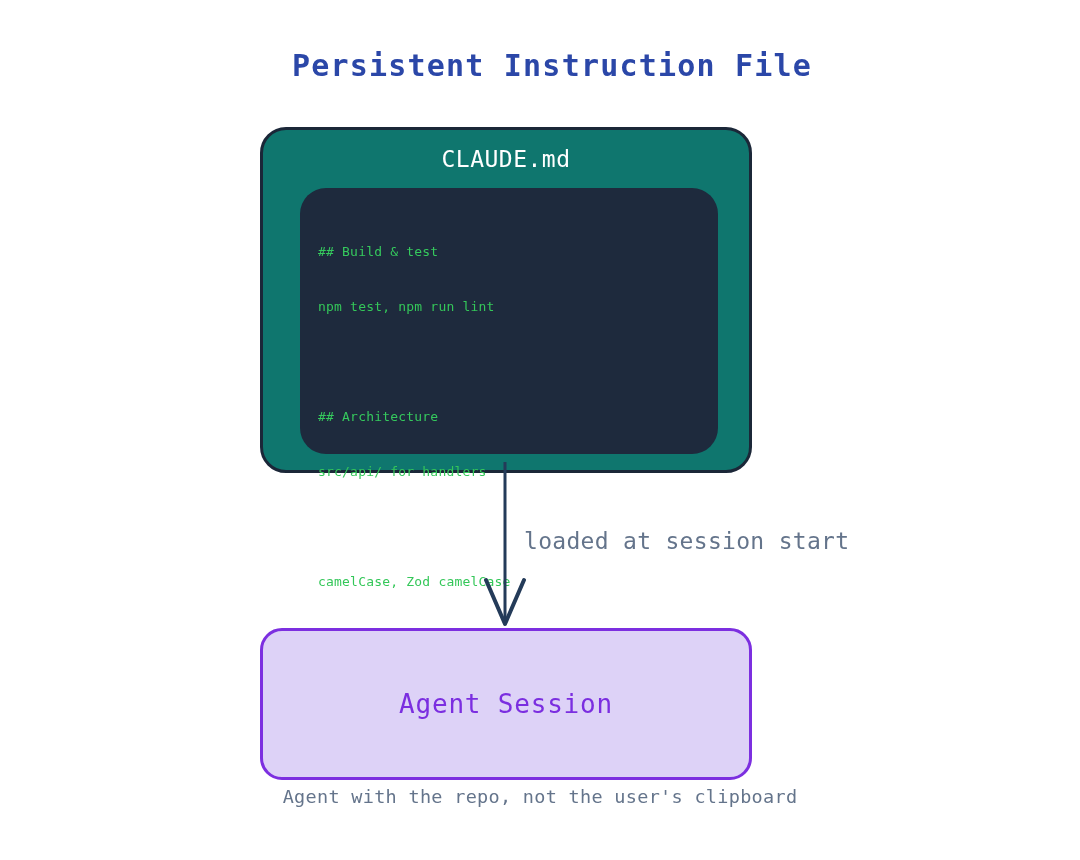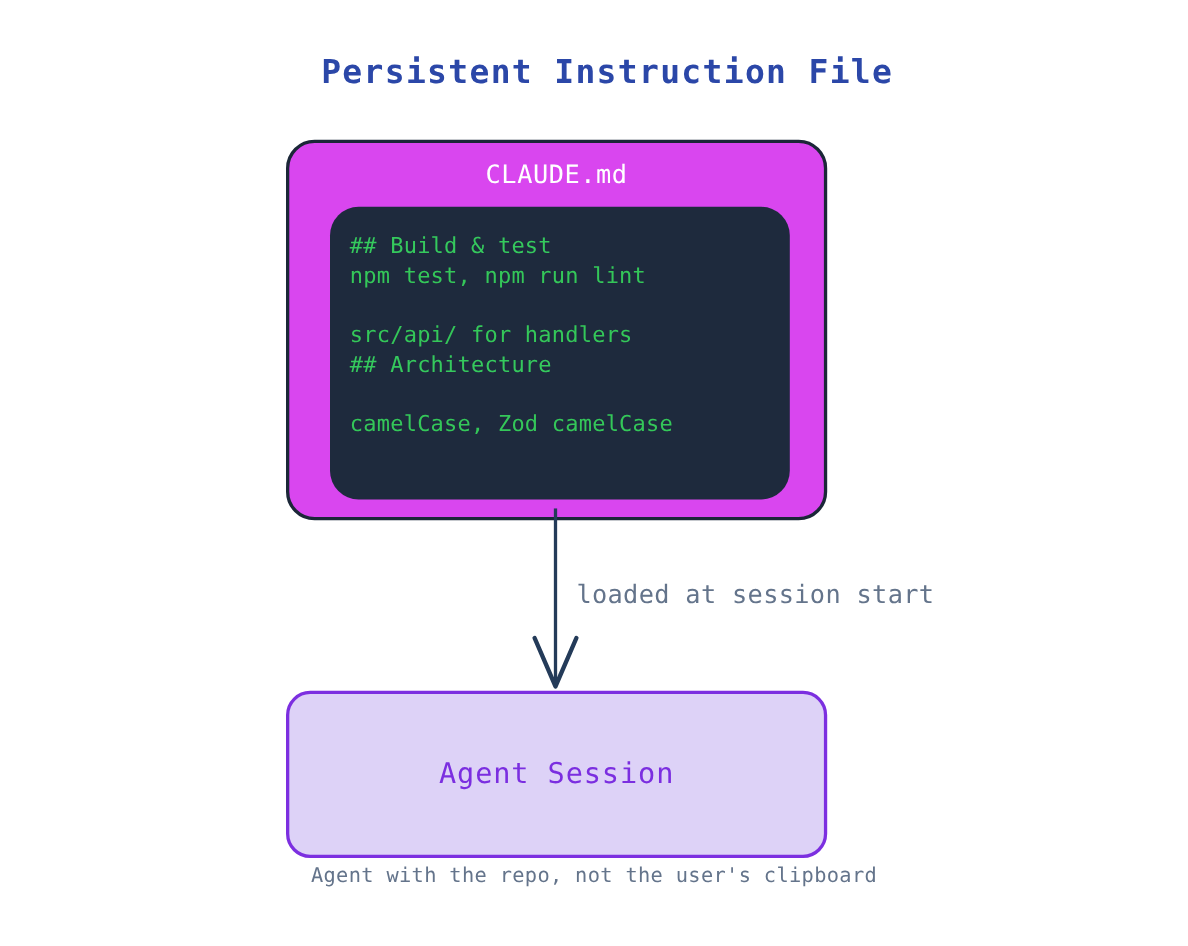--- a/index.html
+++ b/index.html
@@ -37,21 +37,21 @@
   }
 
   
   .file-card {
     position: absolute;
     left: 260px;
     top: 127px;
     width: 492px;
     height: 346px;
     box-sizing: border-box;
-    background: #d946ef;
+    background: #0f766e;
     border: 3px solid #1b2738;
     border-radius: 26px;
   }
   .file-card-title {
     position: absolute;
     top: 16px;
     left: 0;
     width: 100%;
     text-align: center;
     font-size: 23px;
@@ -65,25 +65,26 @@
     left: 37px;
     top: 58px;
     width: 418px;
     height: 266px;
     box-sizing: border-box;
     background: #1e2a3d;
     border-radius: 26px;
     padding: 22px 24px 0 18px;
   }
   .code-line {
-    font-size: 20px;
+    font-size: 13px;
     line-height: 27px;
     color: #34c759;
     white-space: pre;
     letter-spacing: 0.2px;
+    margin-top: 28px;
   }
   .code-line.heading {
     color: #35c95d;
   }
   .code-line.blank {
     height: 27px;
   }
 
   
   .arrow-svg {
@@ -146,22 +147,22 @@
 
   <div class="page-title">Persistent Instruction File</div>
 
   <div class="file-card">
     <div class="file-card-title">CLAUDE.md</div>
 
     <div class="code-block">
       <div class="code-line heading">## Build &amp; test</div>
       <div class="code-line">npm test, npm run lint</div>
       <div class="code-line blank"></div>
+      <div class="code-line heading">## Architecture</div>
       <div class="code-line">src/api/ for handlers</div>
-      <div class="code-line heading">## Architecture</div>
       <div class="code-line blank"></div>
       <div class="code-line">camelCase, Zod camelCase</div>
     </div>
   </div>
 
   <svg class="arrow-svg" viewBox="0 0 160 170" xmlns="http://www.w3.org/2000/svg">
     <line x1="75" y1="0" x2="75" y2="160" stroke="#243b59" stroke-width="3"></line>
     <polyline points="56,118 75,162 94,118" fill="none" stroke="#243b59" stroke-width="4" stroke-linecap="round" stroke-linejoin="round"></polyline>
   </svg>
 

